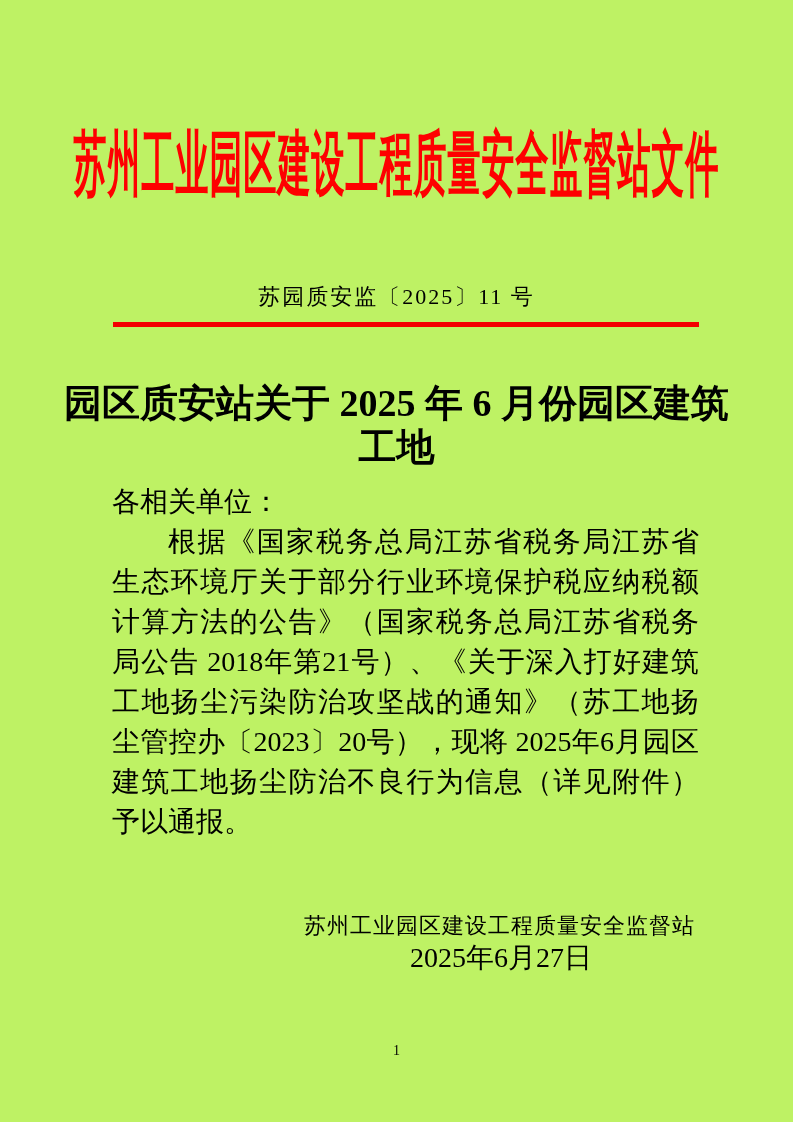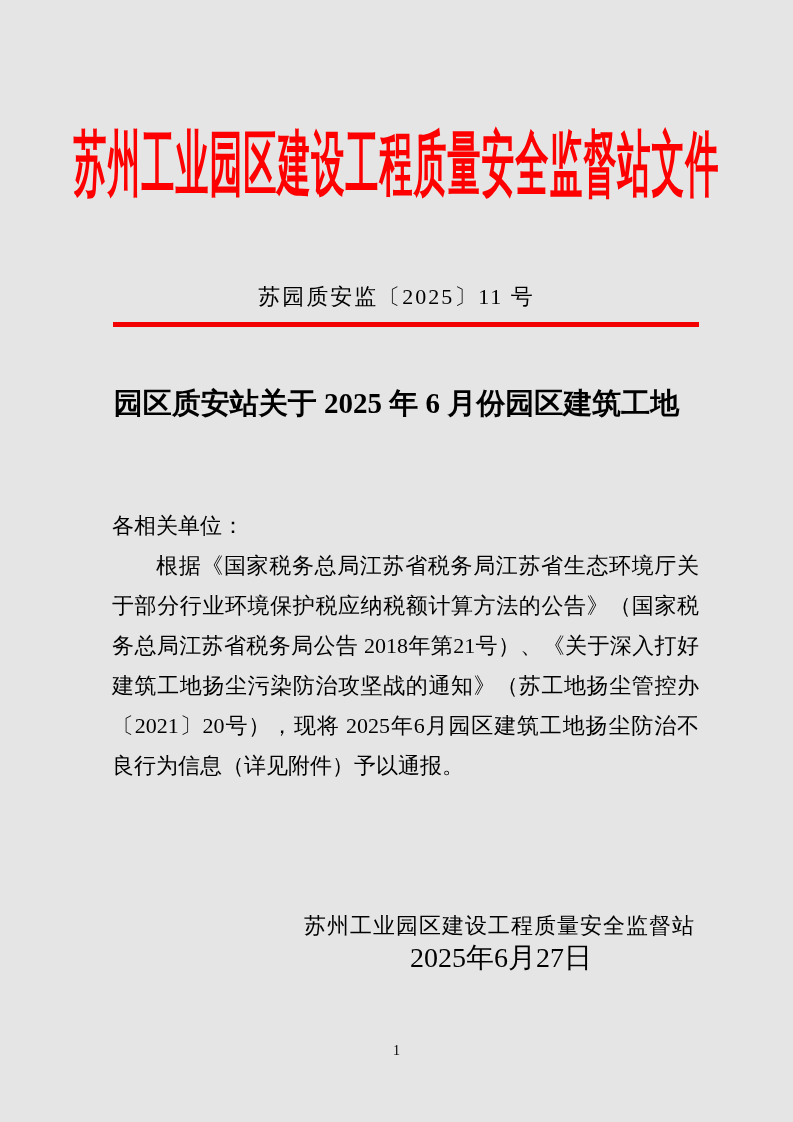--- a/index.html
+++ b/index.html
@@ -4,21 +4,21 @@
 <style>
   html, body {
     margin: 0;
     padding: 0;
     background: #ffffff;
   }
   .page {
     position: relative;
     width: 793px;
     height: 1122px;
-    background: #e5e5e5;
+    background: #bef264;
     overflow: hidden;
     font-family: "Liberation Serif", "DejaVu Serif", serif;
     color: #000000;
   }
   .letterhead-title {
     position: absolute;
     top: 117px;
     left: 0;
     width: 100%;
     text-align: center;
@@ -47,30 +47,30 @@
     width: 586px;
     height: 5px;
     background: #f30000;
   }
   .doc-title {
     position: absolute;
     top: 381px;
     left: 50px;
     right: 50px;
     text-align: center;
-    font-size: 29px;
+    font-size: 38px;
     font-weight: 700;
     line-height: 44px;
   }
   .body-text {
     position: absolute;
-    top: 506px;
+    top: 482px;
     left: 112px;
     width: 587px;
-    font-size: 22px;
+    font-size: 28px;
     line-height: 40px;
     text-align: justify;
   }
   .body-text p {
     margin: 0;
   }
   .indent {
     text-indent: 2em;
   }
   .signature-org {
@@ -108,21 +108,21 @@
   <div class="doc-number">苏园质安监〔2025〕11 号</div>
 
   <div class="red-rule"></div>
 
   <div class="doc-title">
     <span>园区质安站关于 2025 年 6 月份园区建筑工地</span><br>
   </div>
 
   <div class="body-text">
     <p>各相关单位：</p>
-    <p class="indent">根据《国家税务总局江苏省税务局江苏省生态环境厅关于部分行业环境保护税应纳税额计算方法的公告》（国家税务总局江苏省税务局公告 2018年第21号）、《关于深入打好建筑工地扬尘污染防治攻坚战的通知》（苏工地扬尘管控办〔2021〕20号），现将 2025年6月园区建筑工地扬尘防治不良行为信息（详见附件）予以通报。</p>
+    <p class="indent">根据《国家税务总局江苏省税务局江苏省生态环境厅关于部分行业环境保护税应纳税额计算方法的公告》（国家税务总局江苏省税务局公告 2018年第21号）、《关于深入打好建筑工地扬尘污染防治攻坚战的通知》（苏工地扬尘管控办〔2023〕20号），现将 2025年6月园区建筑工地扬尘防治不良行为信息（详见附件）予以通报。</p>
   </div>
 
   <div class="signature-org">苏州工业园区建设工程质量安全监督站</div>
 
   <div class="signature-date">2025年6月27日</div>
 
   <div class="page-number">1</div>
 
 </div>
 

